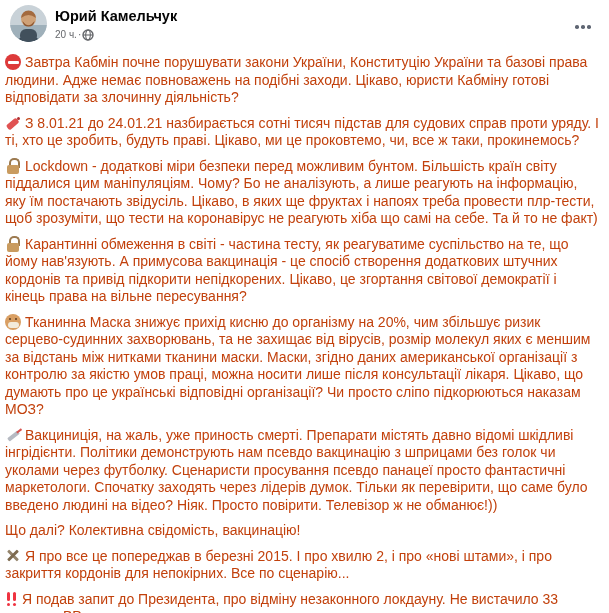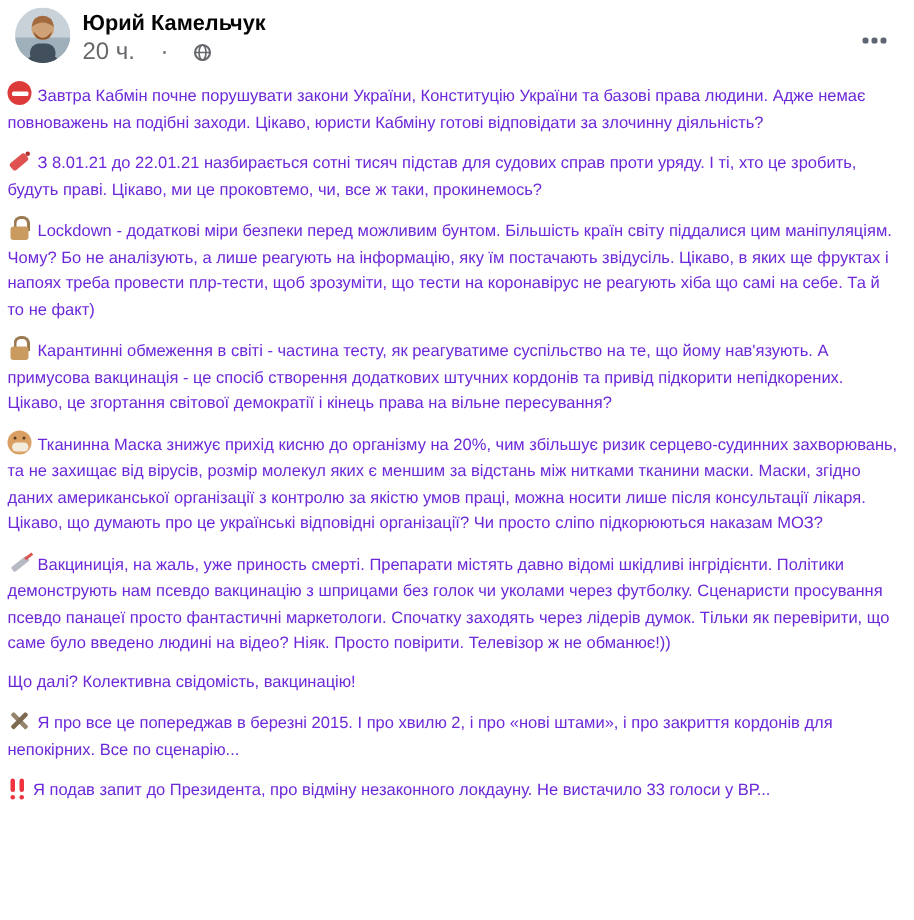--- a/index.html
+++ b/index.html
@@ -12,29 +12,29 @@
   .post { width:609px; height:613px; background:#fff; position:relative; }
 
   
   .post-header { display:flex; align-items:flex-start; padding:5px 10px 4px 10px; height:48px; }
   .avatar {
     width:37px; height:37px; border-radius:50%; overflow:hidden; flex:0 0 37px;
     cursor:pointer; box-shadow:0 0 0 1px rgba(0,0,0,.07) inset;
   }
   .head-txt { margin-left:8px; flex:1 1 auto; padding-top:2px; }
   .author { font-size:14.5px; font-weight:bold; color:#050505; line-height:18px; cursor:pointer; }
-  .meta { font-size:16px; color:#65676b; line-height:16px; margin-top:2px; display:flex; align-items:center; gap:17px; }
+  .meta { font-size:10px; color:#65676b; line-height:16px; margin-top:2px; display:flex; align-items:center; gap:1px; }
   .meta a { color:#65676b; text-decoration:none; cursor:pointer; }
   .globe { width:12px; height:12px; display:inline-block; }
   .more-btn { width:32px; height:28px; border:none; background:transparent; display:flex; align-items:center; justify-content:center; gap:2.5px; cursor:pointer; margin-top:8px; }
   .more-btn i { width:3.5px; height:3.5px; border-radius:50%; background:#5f6673; display:block; }
 
   
   .post-body { padding:6px 9px 0 5px; }
-  .para { font-size:11px; line-height:17.5px; margin-bottom:8px; color:#6d28d9; }
+  .para { font-size:14px; line-height:17.5px; margin-bottom:8px; color:#c2410c; }
   .para:last-child { margin-bottom:0; }
 
   
   .emj { display:inline-block; width:16px; height:16px; margin-right:4px; vertical-align:-3px; position:relative; }
   .emj::before,.emj::after { content:""; position:absolute; }
 
   .emj-no-entry { background:#dd3a3a; border-radius:50%; }
   .emj-no-entry::after { left:2.5px; right:2.5px; top:6.5px; height:3px; background:#fff; border-radius:1px; }
 
   .emj-firecracker::before { width:13px; height:5.5px; background:#e05252; border-radius:2px; transform:rotate(-40deg); top:6px; left:1px; }
@@ -95,21 +95,21 @@
     </div>
     <button class="more-btn" aria-label="more">
       <i></i>
         <i></i>
         <i></i>
     </button>
   </div>
 
   <div class="post-body">
     <div class="para"><span class="emj emj-no-entry"></span><span>Завтра Кабмін почне порушувати закони України, Конституцію України та базові права людини. Адже немає повноважень на подібні заходи. Цікаво, юристи Кабміну готові відповідати за злочинну діяльність?</span></div>
-    <div class="para"><span class="emj emj-firecracker"></span><span>З 8.01.21 до 22.01.21 назбирається сотні тисяч підстав для судових справ проти уряду. І ті, хто це зробить, будуть праві. Цікаво, ми це проковтемо, чи, все ж таки, прокинемось?</span></div>
+    <div class="para"><span class="emj emj-firecracker"></span><span>З 8.01.21 до 24.01.21 назбирається сотні тисяч підстав для судових справ проти уряду. І ті, хто це зробить, будуть праві. Цікаво, ми це проковтемо, чи, все ж таки, прокинемось?</span></div>
     <div class="para"><span class="emj emj-lock"></span><span>Lockdown - додаткові міри безпеки перед можливим бунтом. Більшість країн світу піддалися цим маніпуляціям. Чому? Бо не аналізують, а лише реагують на інформацію, яку їм постачають звідусіль. Цікаво, в яких ще фруктах і напоях треба провести плр-тести, щоб зрозуміти, що тести на коронавірус не реагують хіба що самі на себе. Та й то не факт)</span></div>
     <div class="para"><span class="emj emj-lock"></span><span>Карантинні обмеження в світі - частина тесту, як реагуватиме суспільство на те, що йому нав'язують. А примусова вакцинація - це спосіб створення додаткових штучних кордонів та привід підкорити непідкорених. Цікаво, це згортання світової демократії і кінець права на вільне пересування?</span></div>
     <div class="para"><span class="emj emj-mask-face"></span><span>Тканинна Маска знижує прихід кисню до організму на 20%, чим збільшує ризик серцево-судинних захворювань, та не захищає від вірусів, розмір молекул яких є меншим за відстань між нитками тканини маски. Маски, згідно даних американської організації з контролю за якістю умов праці, можна носити лише після консультації лікаря. Цікаво, що думають про це українські відповідні організації? Чи просто сліпо підкорюються наказам МОЗ?</span></div>
     <div class="para"><span class="emj emj-syringe"></span><span>Вакциниція, на жаль, уже приность смерті. Препарати містять давно відомі шкідливі інгрідієнти. Політики демонструють нам псевдо вакцинацію з шприцами без голок чи уколами через футболку. Сценаристи просування псевдо панацеї просто фантастичні маркетологи. Спочатку заходять через лідерів думок. Тільки як перевірити, що саме було введено людині на відео? Ніяк. Просто повірити. Телевізор ж не обманює!))</span></div>
     <div class="para"><span>Що далі? Колективна свідомість, вакцинацію!</span></div>
     <div class="para"><span class="emj emj-hammer-pick"></span><span>Я про все це попереджав в березні 2015. І про хвилю 2, і про «нові штами», і про закриття кордонів для непокірних. Все по сценарію...</span></div>
     <div class="para"><span class="emj emj-double-exclamation"></span><span>Я подав запит до Президента, про відміну незаконного локдауну. Не вистачило 33 голоси у ВР...</span></div>
 
   </div>
 

